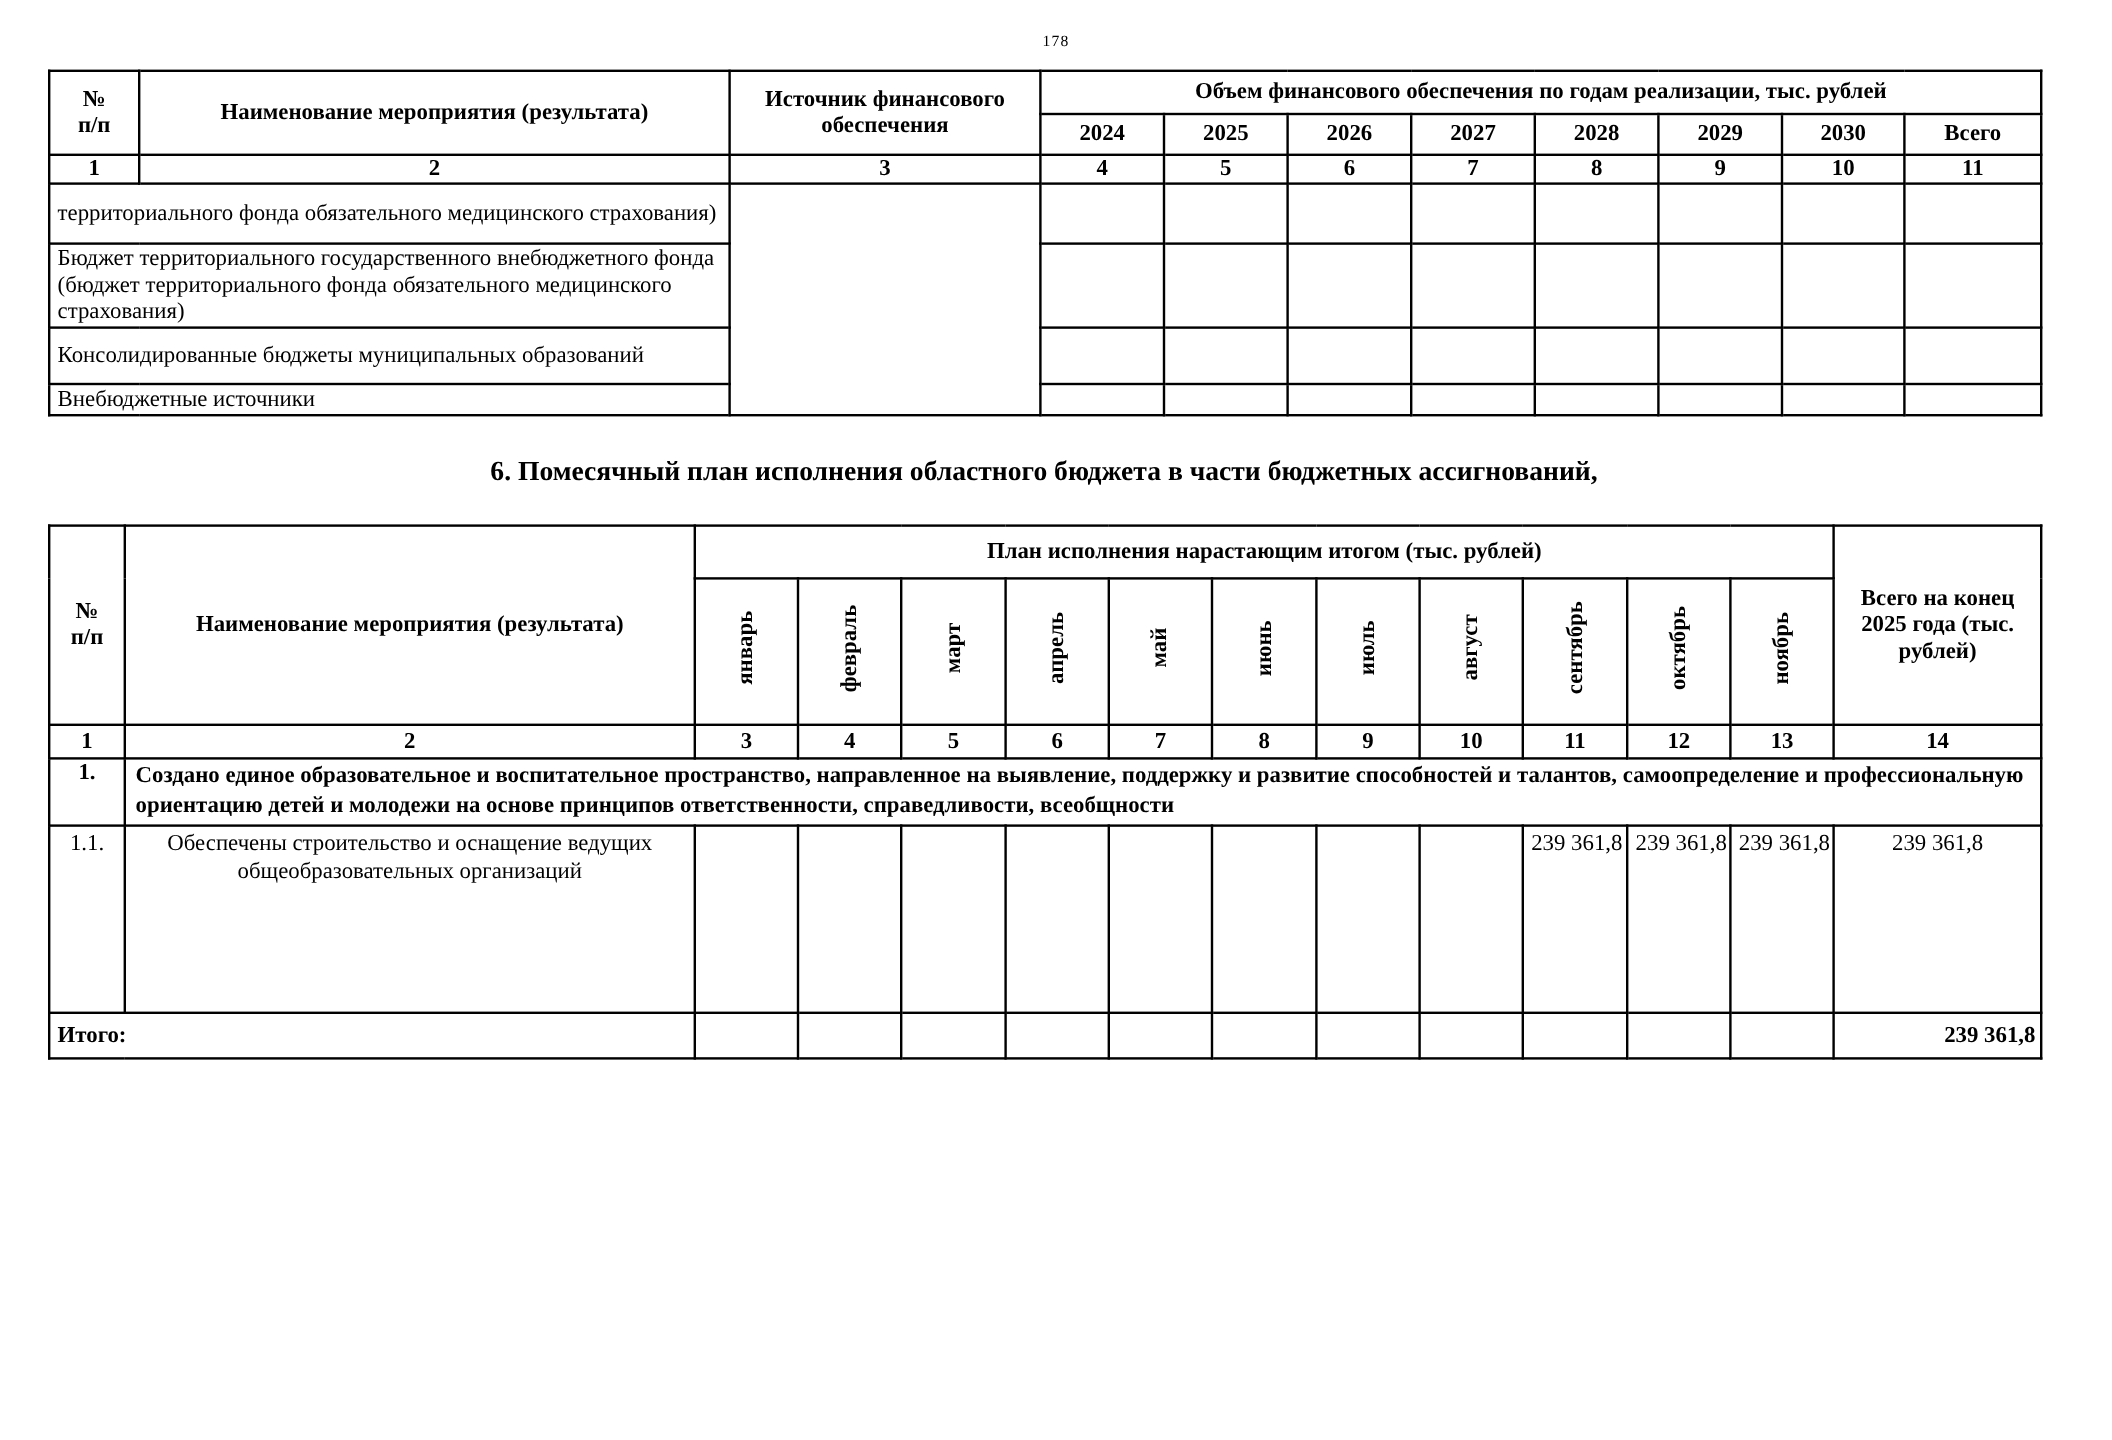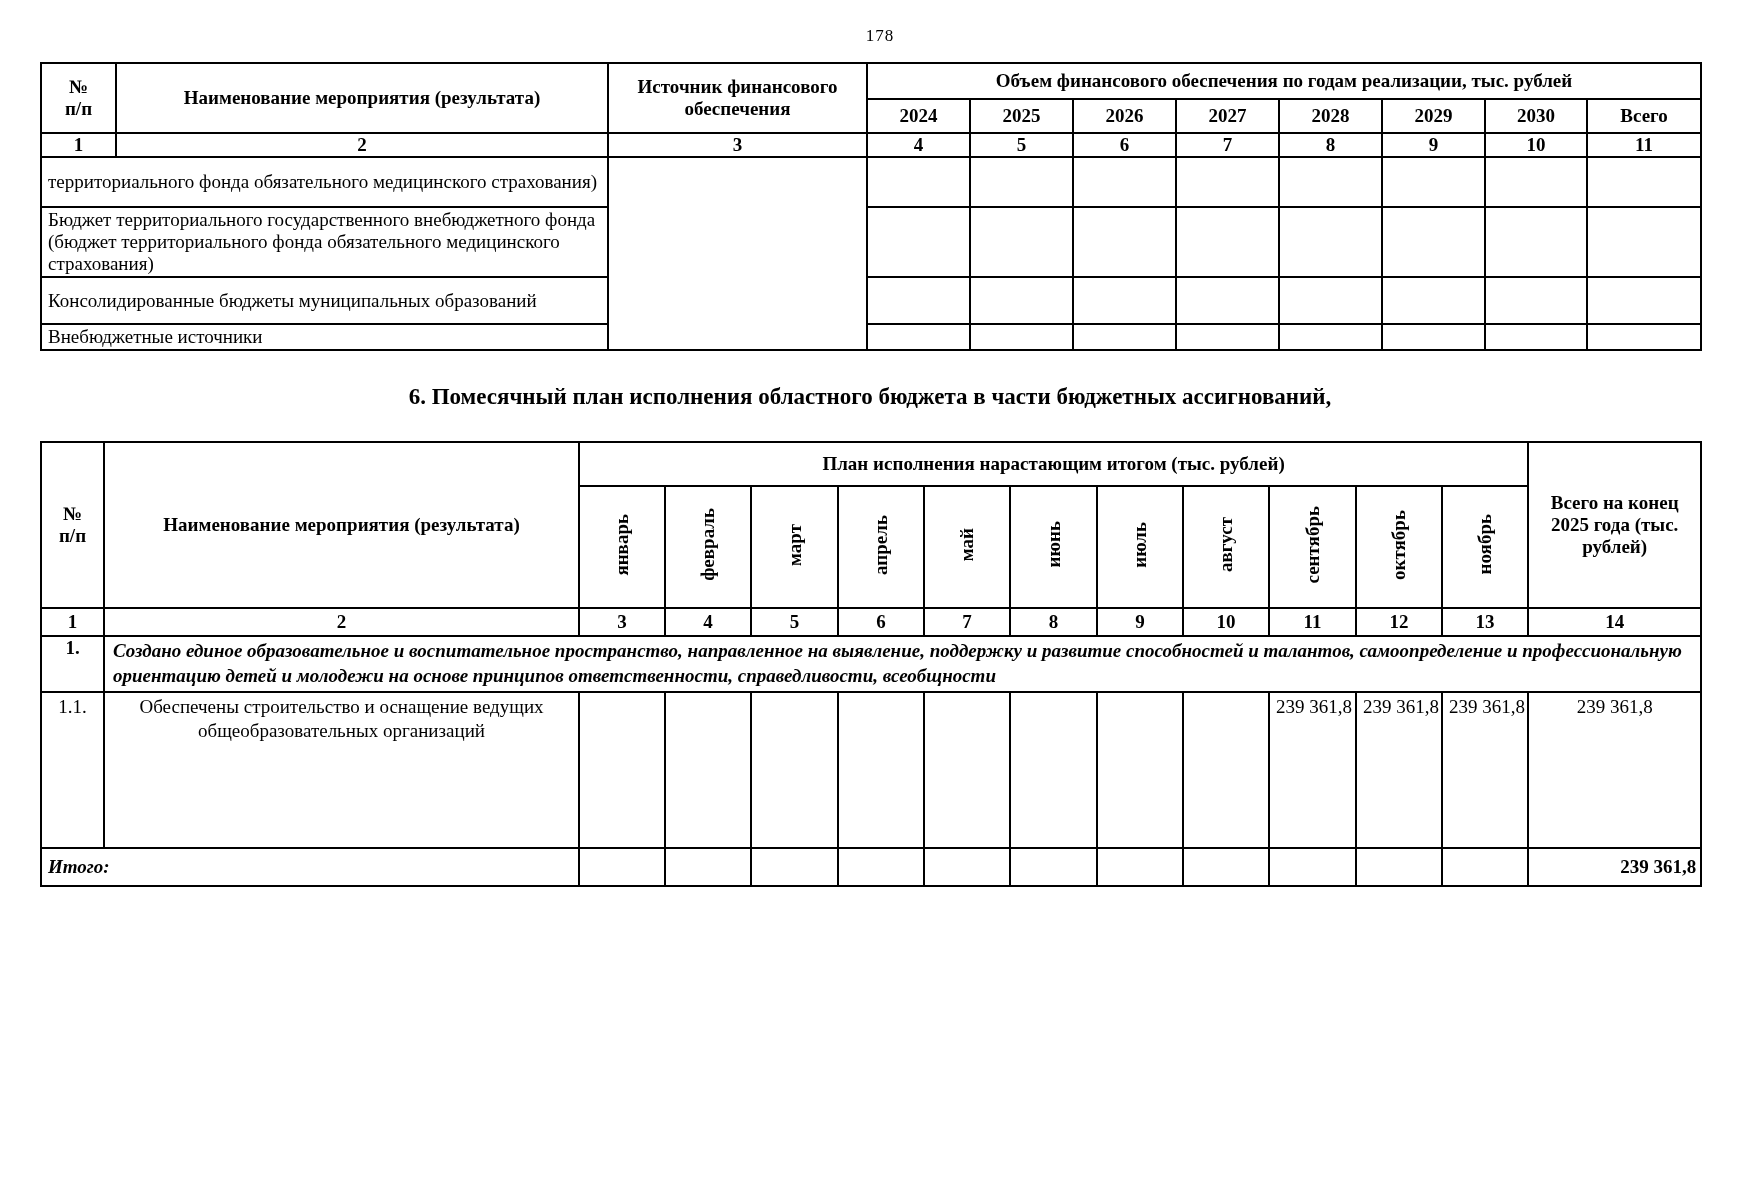--- a/index.html
+++ b/index.html
@@ -13,21 +13,21 @@
     color: #000;
   }
   .page {
     position: relative;
     width: 1760px;
     height: 1200px;
     background: #ffffff;
   }
   .page-number {
     text-align: center;
-    font-size: 17px;
+    font-size: 13px;
     padding-top: 26px;
     letter-spacing: 1px;
   }
   .content {
     margin-left: 40px;
     width: 1660px;
   }
   table {
     border-collapse: collapse;
     table-layout: fixed;
@@ -80,21 +80,21 @@
   .t2 .r11 td { height: 152px; }
   .t2 .tot td { height: 34px; }
   .vert-text {
     writing-mode: vertical-rl;
     transform: rotate(180deg);
     white-space: nowrap;
     font-weight: bold;
     display: inline-block;
   }
   .top { vertical-align: top; }
-  .left { text-align: left; font-style: italic; }
+  .left { text-align: left; }
   .right { text-align: right; }
   .center { text-align: center; margin-top: 40px; }
   .bold { font-weight: bold; }
   .t2 .r1 .long-text {
     line-height: 25px;
     padding: 1px 8px;
   }
   .t2 .r11 td { line-height: 24px; padding-top: 2px; border-radius: 15px; }
   .t2 .r11 .val { text-align: left; padding-left: 6px; padding-right: 2px; }
   .t2 .tot td { line-height: 22px; }

